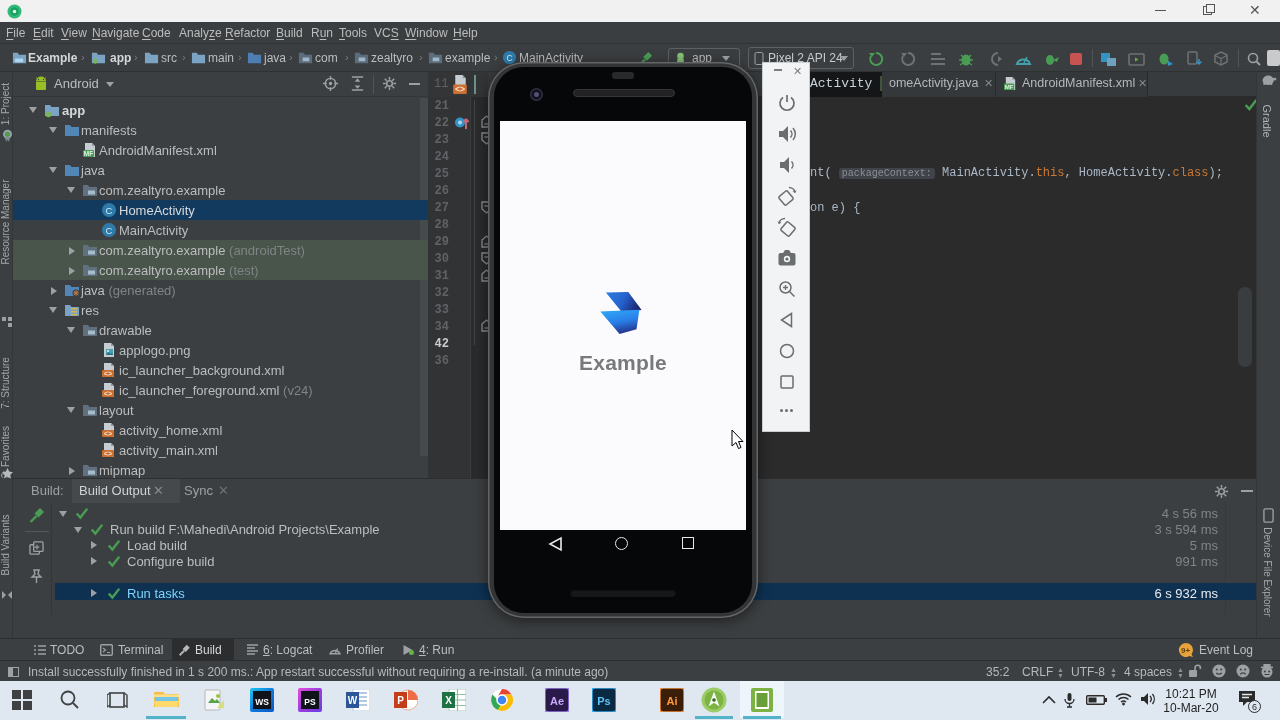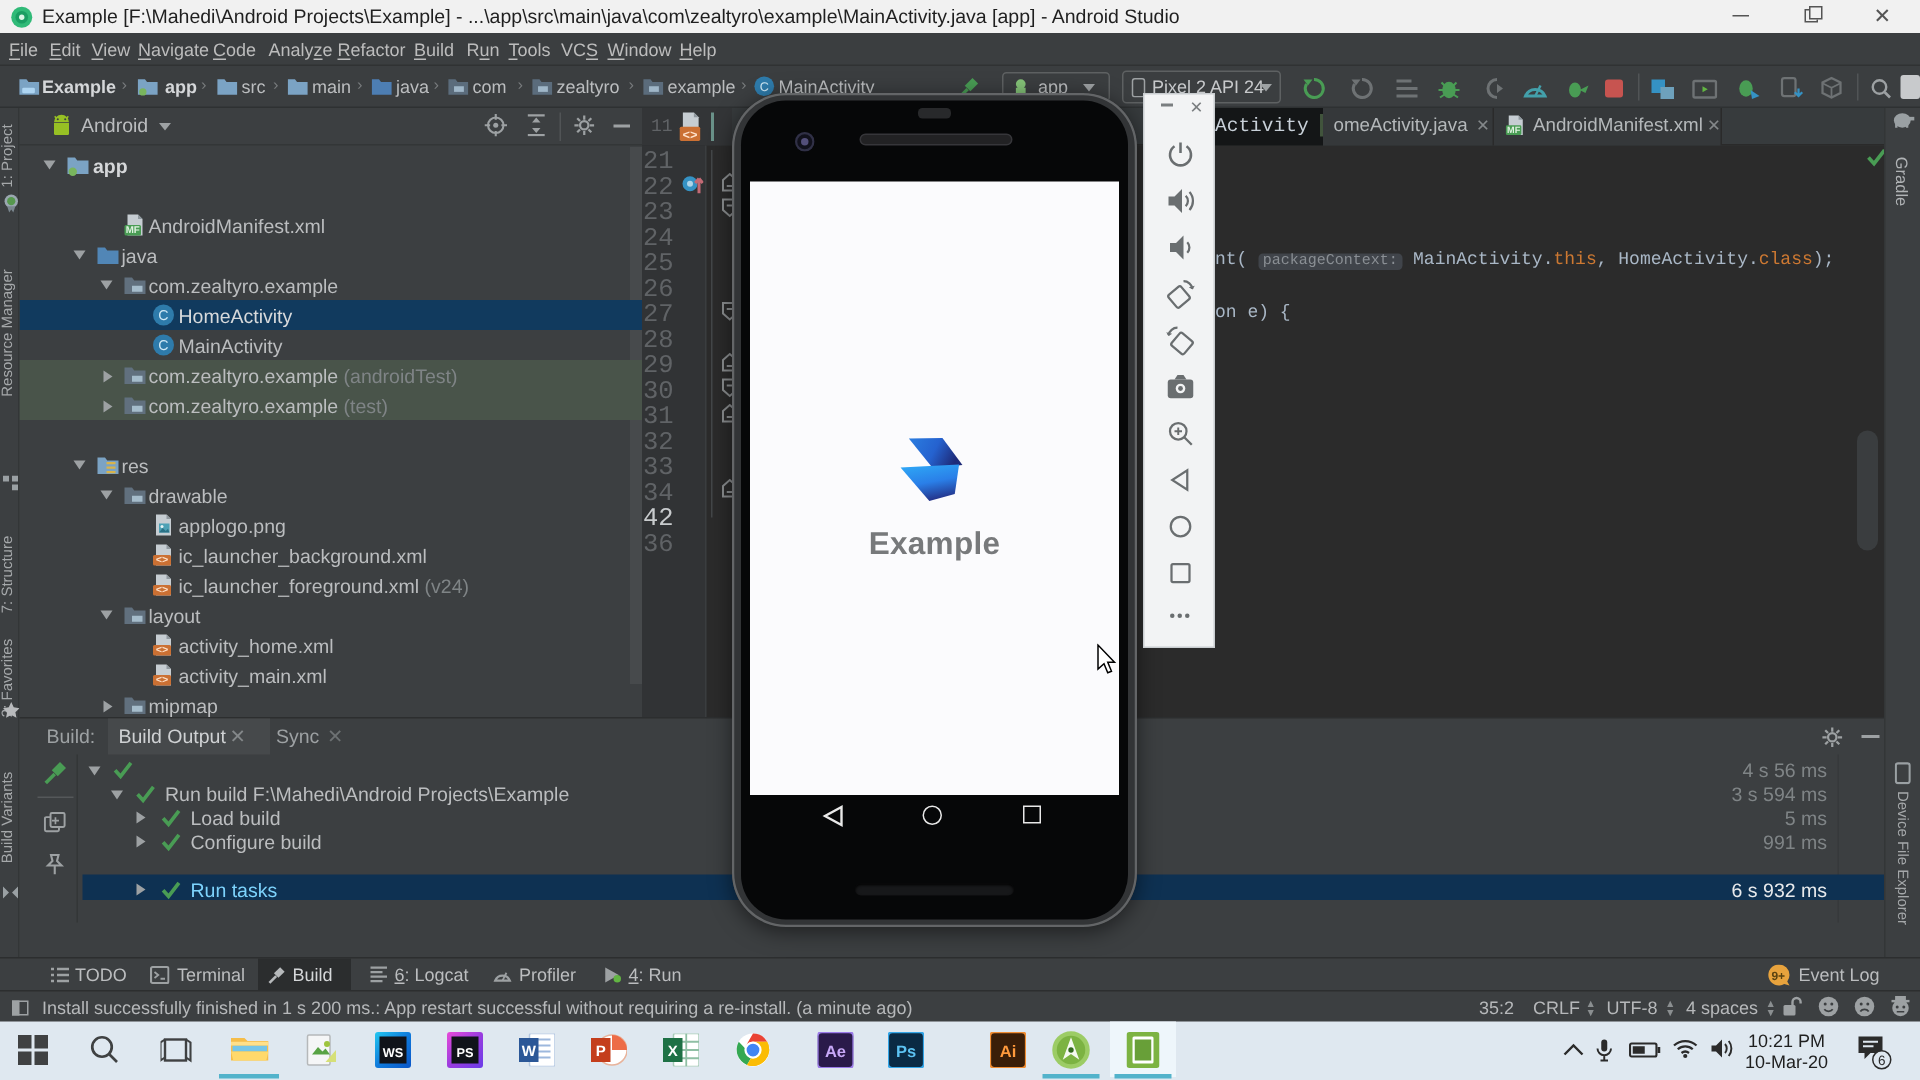--- a/index.html
+++ b/index.html
@@ -35,21 +35,21 @@
 .tarr { position:absolute; top:7px; width:0; height:0; }
 .arr-d { border-left:4.5px solid transparent; border-right:4.5px solid transparent; border-top:6px solid #9da1a3; }
 .arr-r { border-top:4.5px solid transparent; border-bottom:4.5px solid transparent; border-left:6px solid #9da1a3; }
 .ticon { position:absolute; top:2px; }
 
 
 #editor { position:absolute; left:428px; top:72px; width:828px; height:406px; background:#2b2b2b; }
 #tabband { position:absolute; left:0; top:0; width:828px; height:25px; background:#373b3d; border-bottom:1px solid #2a2a2a; }
 .etab { position:absolute; top:0; height:25px; background:#35383a; color:#b4b8ba; font-size:13px; border-right:1px solid #2a2a2a; }
 #gutter { position:absolute; left:0; top:25px; width:43px; height:381px; background:#313335; border-right:1px solid #3a3d3f; }
-.lnum { position:absolute; right:21px; font-size:17px; color:#606366; font-family:"Liberation Mono", monospace; }
+.lnum { position:absolute; right:21px; font-size:12px; color:#606366; font-family:"Liberation Mono", monospace;font-weight:bold; }
 .codeline { position:absolute; font-family:"Liberation Mono", monospace; font-size:12px; color:#a9b7c6; white-space:pre; }
 
 
 #buildpanel { position:absolute; left:13px; top:478px; width:1243px; height:160px; background:#3c3f41; border-top:1px solid #2c2e2f; }
 #buildhdr { position:absolute; left:0; top:0; width:1243px; height:24px; font-size:13px; color:#bbbdbf; }
 .brow { position:absolute; left:42px; width:1201px; height:17px; font-size:13px; color:#bbbdbf; white-space:nowrap; }
 .btime { position:absolute; right:38px; top:3px; color:#7f8486; font-size:13px; text-align:right; }
 .bchk { position:absolute; top:4px; }
 
 
@@ -68,21 +68,20 @@
 </style>
 </head>
 <body>
 
 <div id="titlebar">
   <svg class="abs" style="left:7px;top:4px" width="15" height="15" viewBox="0 0 15 15">
       <circle cx="7.5" cy="7.5" r="7" fill="#30ba78"></circle>
       <circle cx="7.5" cy="7.5" r="4.2" fill="#1a9e63"></circle>
       <circle cx="7.5" cy="7.5" r="1.8" fill="#d9f5e6"></circle>
     </svg>
-  <div class="ttext">Example [F:\Mahedi\Android Projects\Example] - ...\app\src\main\java\com\zealtyro\example\MainActivity.java [app] - Android Studio</div>
   <div class="abs" style="left:1155px;top:10px;width:11px;height:1px;background:#555"></div>
   <div class="abs" style="left:1203px;top:6px;width:9px;height:9px;border:1px solid #555"></div>
   <div class="abs" style="left:1206px;top:4px;width:9px;height:9px;border:1px solid #555;background:#f1f1f1"></div>
   <div class="abs" style="left:1249px;top:2px;font-size:14px;color:#555">✕</div>
 </div>
 
 <div id="menubar">
   <span class="mi" style="left:6px"><u>F</u>ile</span>
   <span class="mi" style="left:33px"><u>E</u>dit</span>
   <span class="mi" style="left:61px"><u>V</u>iew</span>
@@ -281,20 +280,27 @@
   <div id="projtree">
     <div class="abs" style="left:407px;top:1px;width:8px;height:358px;background:#474a4c"></div>
     <div class="trow" style="top:3px">
         <div class="tarr arr-d" style="left:16px"></div>
         <svg class="ticon" style="left:31px" width="16" height="16" viewBox="0 0 16 16">
           <path d="M1 3h5l1.5 2H15v9H1z" fill="#7ba3c4"></path>
           <circle cx="4.5" cy="12.5" r="2.8" fill="#79b55d"></circle>
         </svg>
         <b class="lbl" style="left:49px;color:#d5d7d9">app</b>
       </div>
+    <div class="trow" style="top:23px">
+        <div class="tarr arr-d" style="left:36px"></div>
+        <svg class="ticon" style="left:51px" width="16" height="16" viewBox="0 0 16 16">
+          <path d="M1 3h5l1.5 2H15v9H1z" fill="#5186b6"></path>
+        </svg>
+        <span class="lbl" style="left:68px">manifests</span>
+      </div>
     <div class="trow" style="top:43px">
         <svg class="ticon" style="left:69px" width="16" height="16" viewBox="0 0 16 16">
           <path d="M3 1h7l3 3v11H3z" fill="#c6cdd2"></path>
           <path d="M10 1l3 3h-3z" fill="#8f989e"></path>
           <rect x="1" y="8" width="11" height="7" rx="1" fill="#499C54"></rect>
           <text x="6.5" y="13.5" font-size="6.5" fill="#dff2e0" text-anchor="middle" font-family="Liberation Sans" font-weight="bold">MF</text>
         </svg>
         <span class="lbl" style="left:86px">AndroidManifest.xml</span>
       </div>
     <div class="trow" style="top:63px">
@@ -334,20 +340,29 @@
         </svg>
         <span class="lbl" style="left:86px">com.zealtyro.example <span class="dim">(androidTest)</span></span>
       </div>
     <div class="trow" style="top:163px;background:#49544a">
         <div class="tarr arr-r" style="left:56px"></div>
         <svg class="ticon" style="left:69px" width="16" height="16" viewBox="0 0 16 16">
           <path d="M1 3h5l1.5 2H15v9H1z" fill="#61707e"></path>
           <rect x="6" y="8.5" width="7" height="4" fill="#a5bccb"></rect>
         </svg>
         <span class="lbl" style="left:86px">com.zealtyro.example <span class="dim">(test)</span></span>
+      </div>
+    <div class="trow" style="top:183px">
+        <div class="tarr arr-r" style="left:38px"></div>
+        <svg class="ticon" style="left:51px" width="16" height="16" viewBox="0 0 16 16">
+          <path d="M1 3h5l1.5 2H15v9H1z" fill="#5186b6"></path>
+          <circle cx="12" cy="11" r="3.5" fill="#3c3f41"></circle>
+          <path d="M12 8.2v5.6M9.2 11h5.6M10 9l4 4M14 9l-4 4" stroke="#c77b41" stroke-width="1"></path>
+        </svg>
+        <span class="lbl" style="left:68px">java <span class="dim">(generated)</span></span>
       </div>
     <div class="trow" style="top:203px">
         <div class="tarr arr-d" style="left:36px"></div>
         <svg class="ticon" style="left:51px" width="16" height="16" viewBox="0 0 16 16">
           <path d="M1 3h5l1.5 2H15v9H1z" fill="#7ba3c4"></path>
           <rect x="7" y="6" width="6" height="1.5" fill="#d8b44c"></rect>
           <rect x="7" y="9" width="6" height="1.5" fill="#d8b44c"></rect>
           <rect x="7" y="12" width="6" height="1.5" fill="#d8b44c"></rect>
         </svg>
         <span class="lbl" style="left:68px">res</span>

